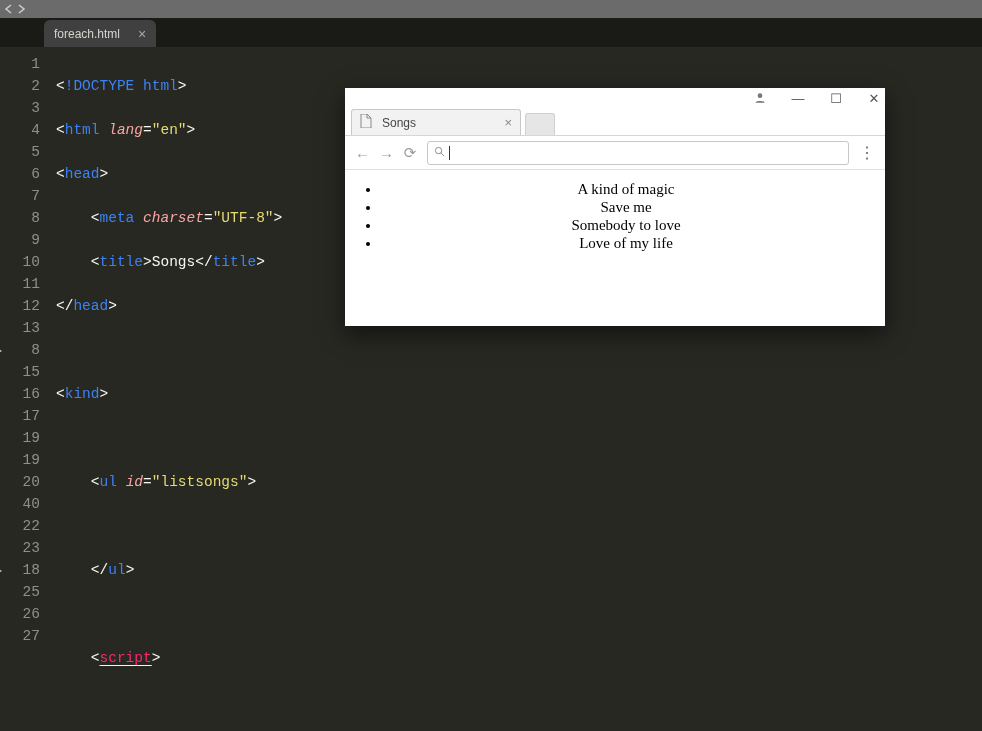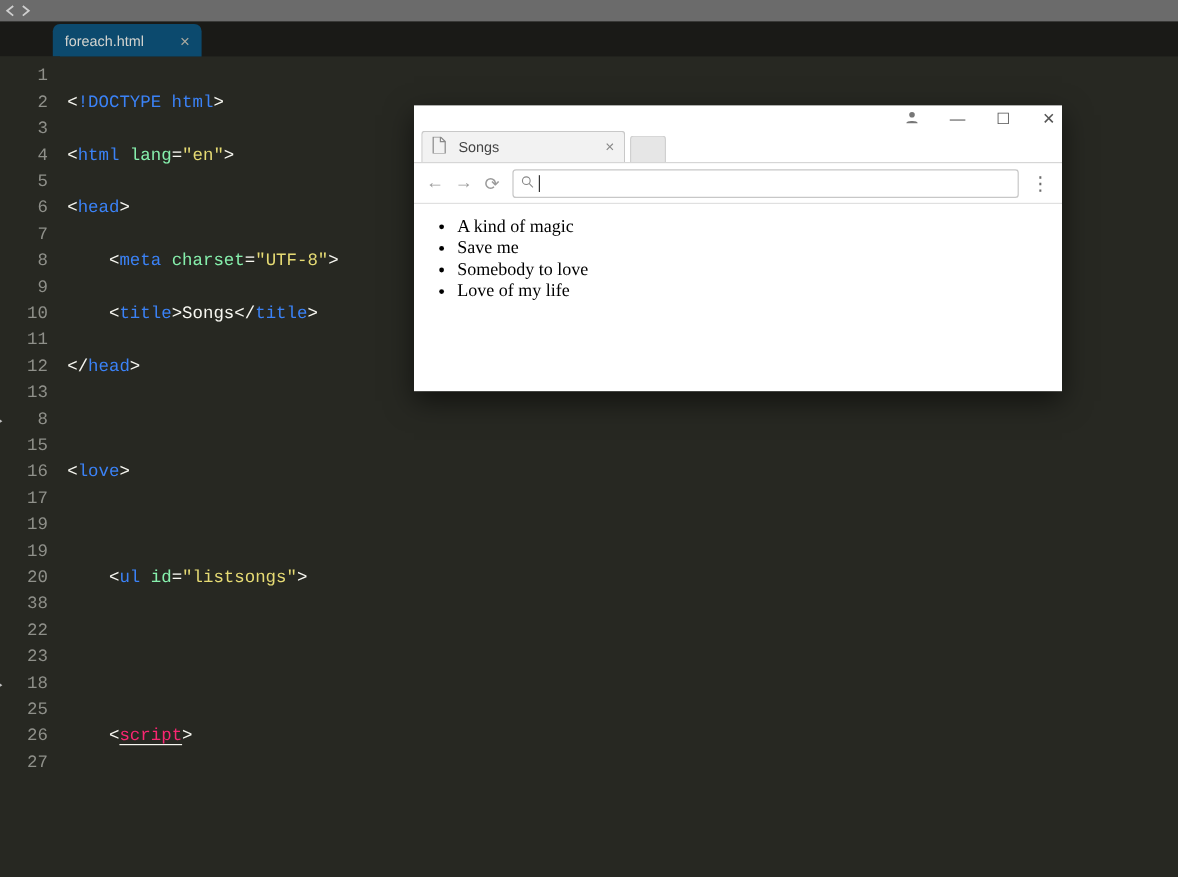--- a/index.html
+++ b/index.html
@@ -26,27 +26,27 @@
   .tabbar {
     height: 29px;
     background: #1a1a17;
     display: flex;
     align-items: flex-end;
     position: relative;
   }
   .tab {
     margin-left: 44px;
     height: 27px;
-    background: #0c4a6e;
+    background: #404040;
     border-top-left-radius: 6px;
     border-top-right-radius: 6px;
     padding: 0 10px;
     display: flex;
     align-items: center;
-    gap: 30px;
+    gap: 18px;
     color: #d4d4cf;
     font-size: 12px;
     font-family: "Segoe UI", Arial, sans-serif;
   }
   .tab .close-x {
     color: #a9a99f;
     font-size: 14px;
     line-height: 1;
   }
 
@@ -84,21 +84,21 @@
     line-height: 22px;
     white-space: pre;
     overflow: hidden;
   }
   .code .line { height:22px; }
 
   
   .c-def   { color:#f8f8f2; }
   .c-tag   { color:#3b82f6; }
   .c-tagu  { color:#f92672; text-decoration: underline; text-decoration-color:#f8f8f2; text-underline-offset:3px;}
-  .c-attr  { color:#86efac; }
+  .c-attr  { color:#fca5a5;font-style:italic; }
   .c-str   { color:#e6db74; }
   .c-angle { color:#f8f8f2; }
   .c-punc  { color:#f8f8f2; }
 
   
   .browser {
     position: absolute;
     left: 345px;
     top: 88px;
     width: 540px;
@@ -151,21 +151,21 @@
   }
   .omnibox .search-icn{color:#8a8a8a;font-size:12px;}
   .omnibox input{border:none;outline:none;flex:1;font-size:12px;color:#333;background:transparent;}
   .menu-dots{color:#6b6b6b;font-size:16px;}
   .viewport{
     flex:1; padding:10px 14px;
     font-family: "Times New Roman", Times, serif;
     font-size:15px; color:#000;
   }
   .viewport ul{list-style:disc; padding-left:22px;}
-  .viewport li{margin:1px 0;}
+  .viewport li{margin:1px 0;text-align:center;}
 
   .omnibox .caret{
     width:1px;height:14px;background:#333;animation:blink 1s step-end infinite;
   }
   @keyframes blink{50%{opacity:0;}}
 </style>
 </head>
 <body>
 
 <div class="topbar">
@@ -203,41 +203,42 @@
     <div class="ln">11</div>
     <div class="ln">12</div>
     <div class="ln">13</div>
     <div class="ln mark">8</div>
     <div class="ln">15</div>
     <div class="ln">16</div>
     <div class="ln">17</div>
     <div class="ln">19</div>
     <div class="ln">19</div>
     <div class="ln">20</div>
-    <div class="ln">38</div>
+    <div class="ln">40</div>
     <div class="ln">22</div>
     <div class="ln">23</div>
     <div class="ln mark">18</div>
     <div class="ln">25</div>
     <div class="ln">26</div>
     <div class="ln">27</div>
   </div>
 
   <div class="code">
 <div class="line"><span class="c-angle">&lt;</span><span class="c-tag">!DOCTYPE html</span><span class="c-angle">&gt;</span></div>
 <div class="line"><span class="c-angle">&lt;</span><span class="c-tag">html</span> <span class="c-attr">lang</span><span class="c-punc">=</span><span class="c-str">"en"</span><span class="c-angle">&gt;</span></div>
 <div class="line"><span class="c-angle">&lt;</span><span class="c-tag">head</span><span class="c-angle">&gt;</span></div>
 <div class="line">    <span class="c-angle">&lt;</span><span class="c-tag">meta</span> <span class="c-attr">charset</span><span class="c-punc">=</span><span class="c-str">"UTF-8"</span><span class="c-angle">&gt;</span></div>
 <div class="line">    <span class="c-angle">&lt;</span><span class="c-tag">title</span><span class="c-angle">&gt;</span><span class="c-def">Songs</span><span class="c-angle">&lt;/</span><span class="c-tag">title</span><span class="c-angle">&gt;</span></div>
 <div class="line"><span class="c-angle">&lt;/</span><span class="c-tag">head</span><span class="c-angle">&gt;</span></div>
 <div class="line"></div>
-<div class="line"><span class="c-angle">&lt;</span><span class="c-tag">love</span><span class="c-angle">&gt;</span></div>
+<div class="line"><span class="c-angle">&lt;</span><span class="c-tag">kind</span><span class="c-angle">&gt;</span></div>
 <div class="line"></div>
 <div class="line">    <span class="c-angle">&lt;</span><span class="c-tag">ul</span> <span class="c-attr">id</span><span class="c-punc">=</span><span class="c-str">"listsongs"</span><span class="c-angle">&gt;</span></div>
 <div class="line"></div>
+<div class="line">    <span class="c-angle">&lt;/</span><span class="c-tag">ul</span><span class="c-angle">&gt;</span></div>
 <div class="line"></div>
 <div class="line">    <span class="c-angle">&lt;</span><span class="c-tagu">script</span><span class="c-angle">&gt;</span></div>
 <div class="line"></div>
 
 
 
 
 
 
 

